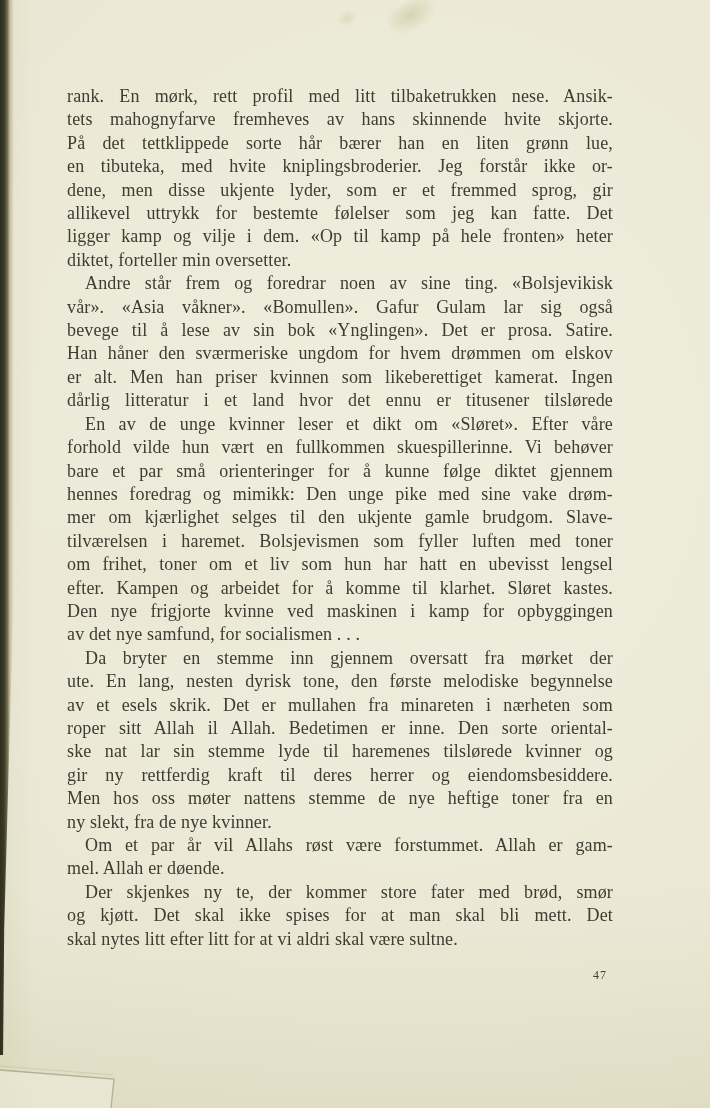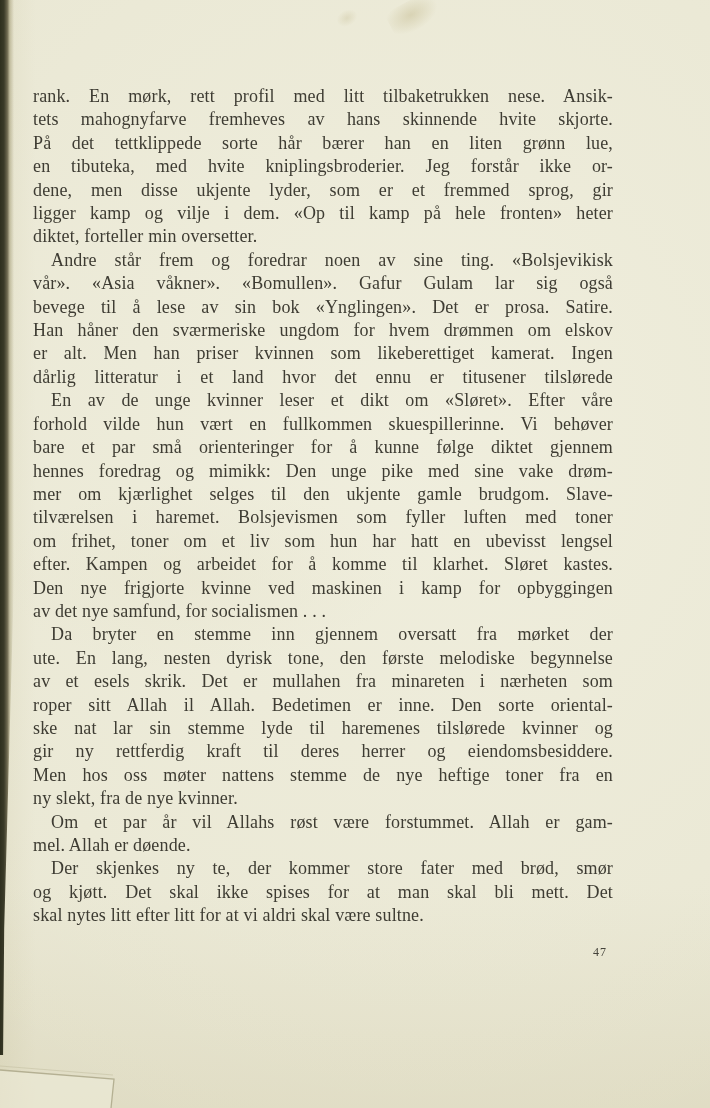--- a/index.html
+++ b/index.html
@@ -33,21 +33,21 @@
     background: radial-gradient(ellipse at 50% 50%, rgba(176,163,108,0.22), rgba(176,163,108,0) 70%);
   }
 
   .corner-svg { position: absolute; left: 0; top: 0; }
 
   .text-block {
     position: absolute; left: 33px; top: 85px; width: 580px;
     color: #3e3c33;
     font-size: 18px; line-height: 23.4px; letter-spacing: 0.15px;
   }
-  .line { text-align: justify; text-align-last: justify; }
+  .line { text-align: justify; text-align-last: justify; margin-left: 34px; }
   .line.last { text-align-last: left; }
   .para.indent .line.first { text-indent: 18px; }
 
   .page-number {
     margin-top: 13px; text-align: right; padding-right: 6px;
     font-size: 12px; color: #44423a; letter-spacing: 1px;
   }
 </style>
 </head>
 <body>
@@ -63,20 +63,21 @@
 </svg>
 
 <div class="text-block">
 
   <div class="para">
     <div class="line first">rank.  En mørk, rett profil med litt tilbaketrukken nese.  Ansik-</div>
     <div class="line">tets mahognyfarve fremheves av hans skinnende hvite skjorte.</div>
     <div class="line">På det tettklippede sorte hår bærer han en liten grønn lue,</div>
     <div class="line">en tibuteka, med hvite kniplingsbroderier.  Jeg forstår ikke or-</div>
     <div class="line">dene, men disse ukjente lyder, som er et fremmed sprog, gir</div>
+    <div class="line">allikevel uttrykk for bestemte følelser som jeg kan fatte.  Det</div>
     <div class="line">ligger kamp og vilje i dem.  «Op til kamp på hele fronten» heter</div>
     <div class="line last">diktet, forteller min oversetter.</div>
   </div>
 
   <div class="para indent">
     <div class="line first">Andre står frem og foredrar noen av sine ting.  «Bolsjevikisk</div>
     <div class="line">vår».  «Asia våkner».  «Bomullen».  Gafur Gulam lar sig også</div>
     <div class="line">bevege til å lese av sin bok «Ynglingen».  Det er prosa.  Satire.</div>
     <div class="line">Han håner den sværmeriske ungdom for hvem drømmen om elskov</div>
     <div class="line">er alt.  Men han priser kvinnen som likeberettiget kamerat.  Ingen</div>

